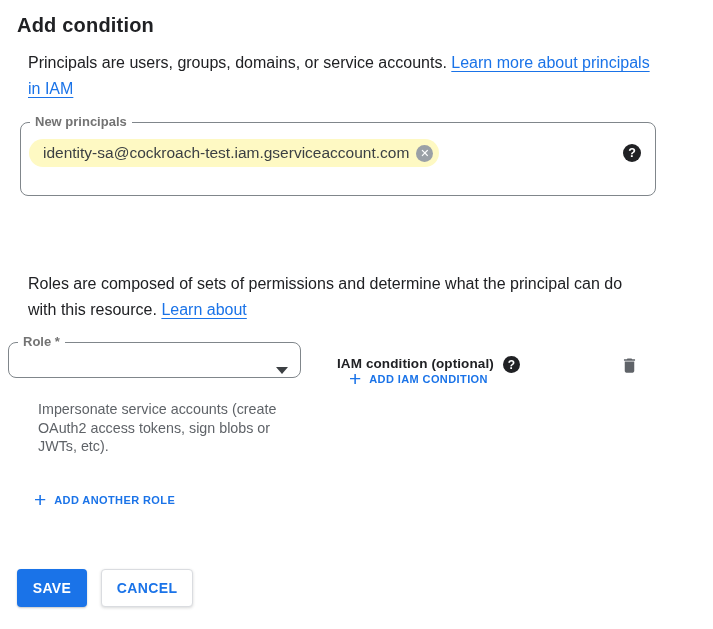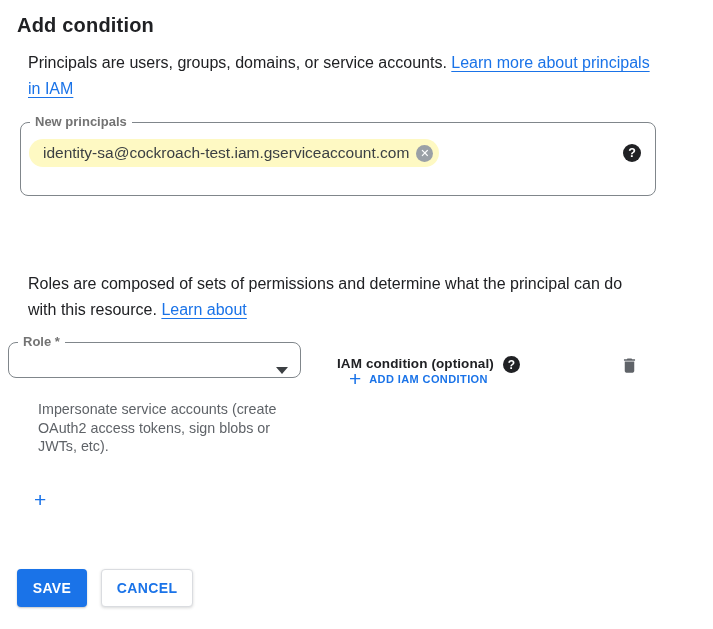--- a/index.html
+++ b/index.html
@@ -252,19 +252,20 @@
   <button class="delete-button">
     <svg width="19" height="19" viewBox="0 0 24 24" aria-hidden="true">
       <path fill="#5f6368" d="M6 19c0 1.1.9 2 2 2h8c1.1 0 2-.9 2-2V7H6v12zM19 4h-3.5l-1-1h-5l-1 1H5v2h14V4z"></path>
     </svg>
   </button>
 
   <p class="role-helper">Impersonate service accounts (create OAuth2 access tokens, sign blobs or JWTs, etc).</p>
 
   <button class="text-button add-another-role">
     <span class="plus">+</span>
+    <span class="tb-label">ADD ANOTHER ROLE</span>
   </button>
 
   <button class="btn btn-save">SAVE</button>
 
   <button class="btn btn-cancel">CANCEL</button>
 
 </div>
 
 </body></html>

